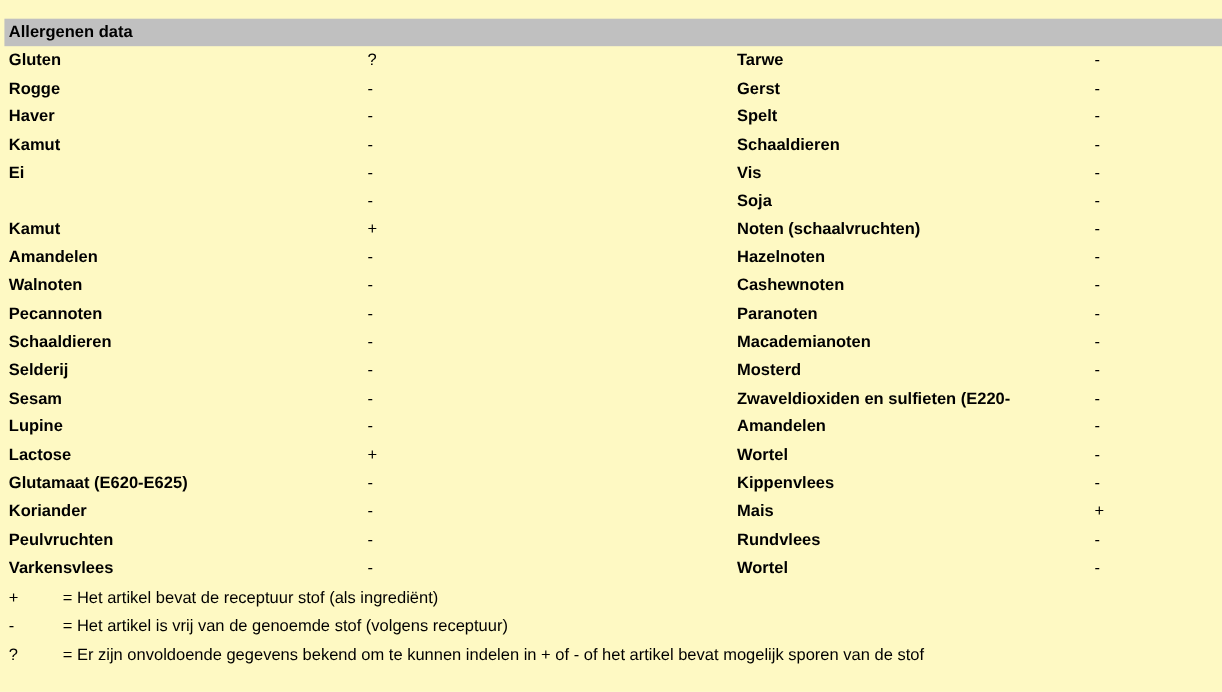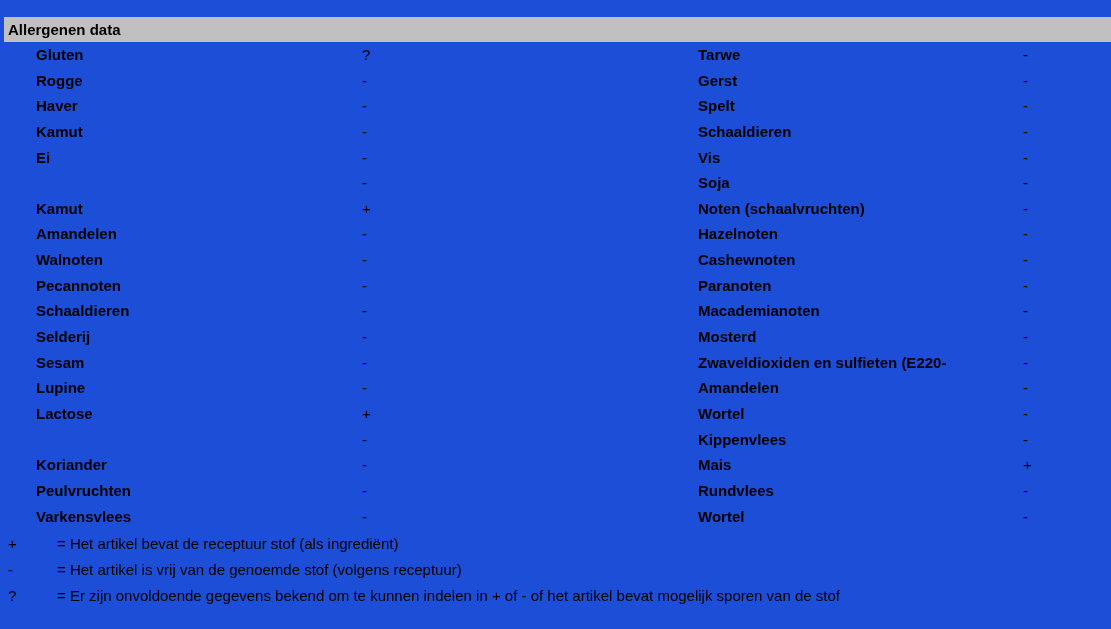--- a/index.html
+++ b/index.html
@@ -4,21 +4,21 @@
 <style>
   html, body {
     margin: 0;
     padding: 0;
     background: #ffffff;
   }
   .page {
     position: relative;
     width: 1111px;
     height: 629px;
-    background: #1d4ed8;
+    background: #fef9c3;
     font-family: "Liberation Sans", sans-serif;
     color: #000000;
     overflow: hidden;
   }
   .header-bar {
     position: absolute;
     left: 4px;
     top: 17px;
     width: 1107px;
     height: 25px;
@@ -27,24 +27,23 @@
   .header-title {
     display: inline-block;
     font-weight: bold;
     font-size: 15px;
     line-height: 25px;
     padding-left: 4px;
     white-space: nowrap;
   }
   .rows {
     position: absolute;
-    left: 12px;
+    left: 0;
     top: 42px;
     width: 932px;
-    padding-left: 16px;
   }
   .row {
     position: relative;
     height: 25.65px;
     font-size: 15px;
     line-height: 25.65px;
   }
   .l-name, .r-name {
     position: absolute;
     font-weight: bold;
@@ -188,20 +187,21 @@
   </div>
 
   <div class="row">
     <span class="l-name">Lactose</span>
     <span class="l-val">+</span>
     <span class="r-name">Wortel</span>
     <span class="r-val">-</span>
   </div>
 
   <div class="row">
+    <span class="l-name">Glutamaat (E620-E625)</span>
     <span class="l-val">-</span>
     <span class="r-name">Kippenvlees</span>
     <span class="r-val">-</span>
   </div>
 
   <div class="row">
     <span class="l-name">Koriander</span>
     <span class="l-val">-</span>
     <span class="r-name">Mais</span>
     <span class="r-val">+</span>

